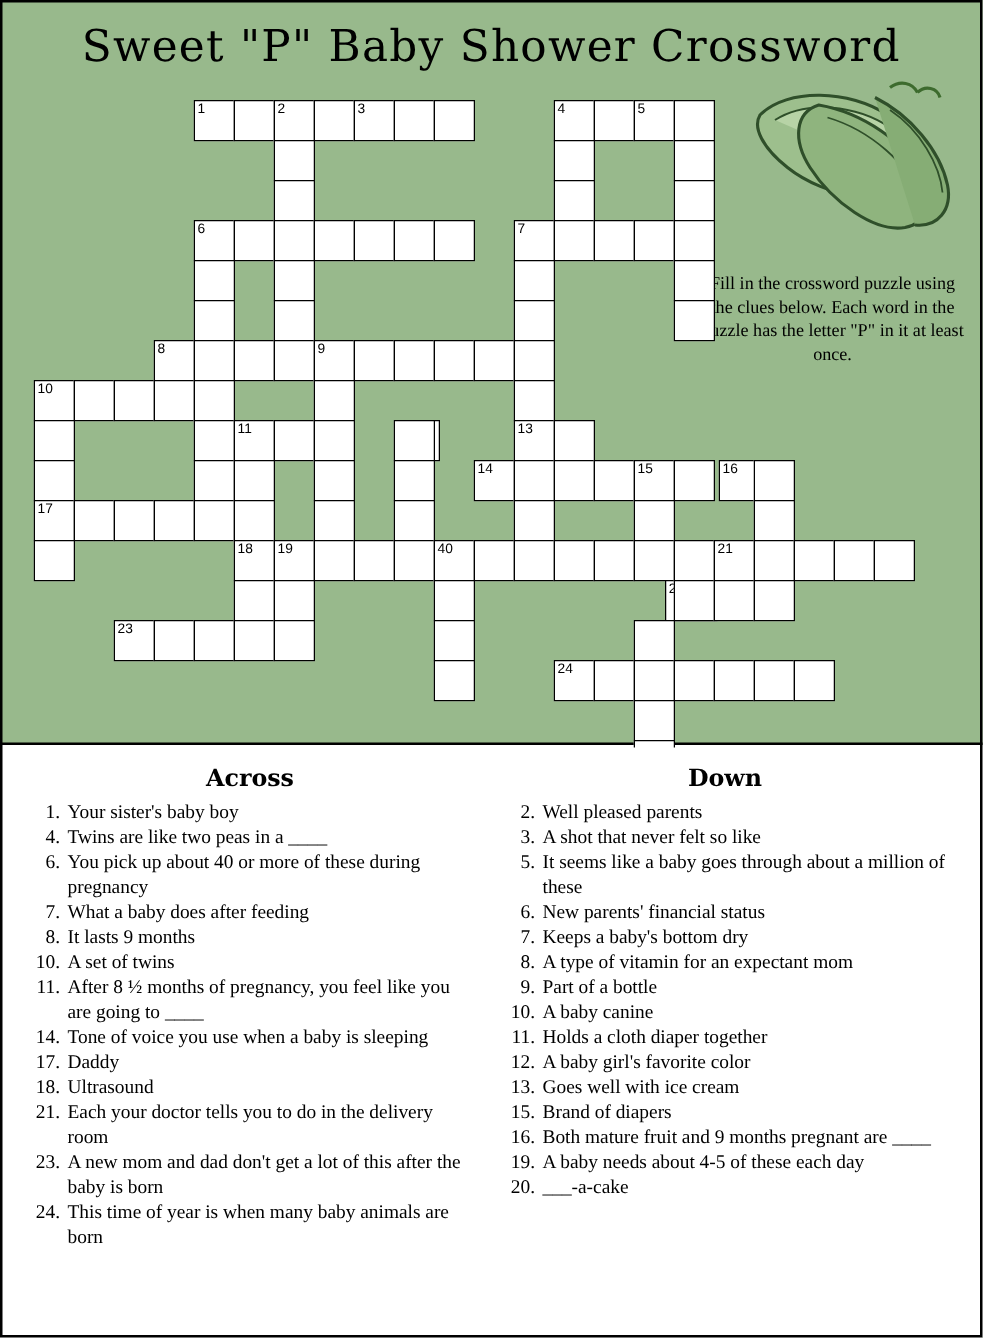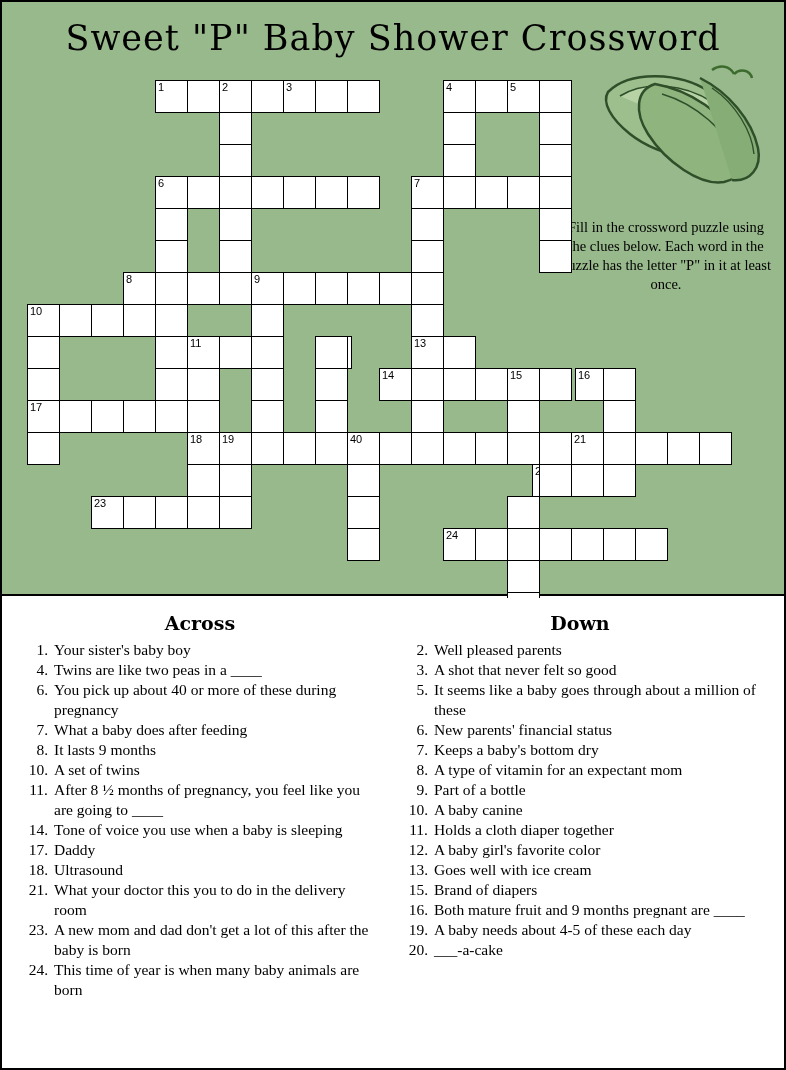--- a/index.html
+++ b/index.html
@@ -379,42 +379,42 @@
           <li>
             <span class="cnum">17.</span>
             <span class="clue-text">Daddy</span>
           </li>
           <li>
             <span class="cnum">18.</span>
             <span class="clue-text">Ultrasound</span>
           </li>
           <li>
             <span class="cnum">21.</span>
-            <span class="clue-text">What your doctor this you to do in the delivery room</span>
+            <span class="clue-text">Each your doctor tells you to do in the delivery room</span>
           </li>
           <li>
             <span class="cnum">23.</span>
             <span class="clue-text">A new mom and dad don't get a lot of this after the baby is born</span>
           </li>
           <li>
             <span class="cnum">24.</span>
             <span class="clue-text">This time of year is when many baby animals are born</span>
           </li>
         </ul>
     </div>
     <div class="col col-down">
       <div class="col-head">Down</div>
       <ul class="clue-list" id="down-list">
           <li>
             <span class="cnum">2.</span>
             <span class="clue-text">Well pleased parents</span>
           </li>
           <li>
             <span class="cnum">3.</span>
-            <span class="clue-text">A shot that never felt so good</span>
+            <span class="clue-text">A shot that never felt so like</span>
           </li>
           <li>
             <span class="cnum">5.</span>
             <span class="clue-text">It seems like a baby goes through about a million of these</span>
           </li>
           <li>
             <span class="cnum">6.</span>
             <span class="clue-text">New parents' financial status</span>
           </li>
           <li>

